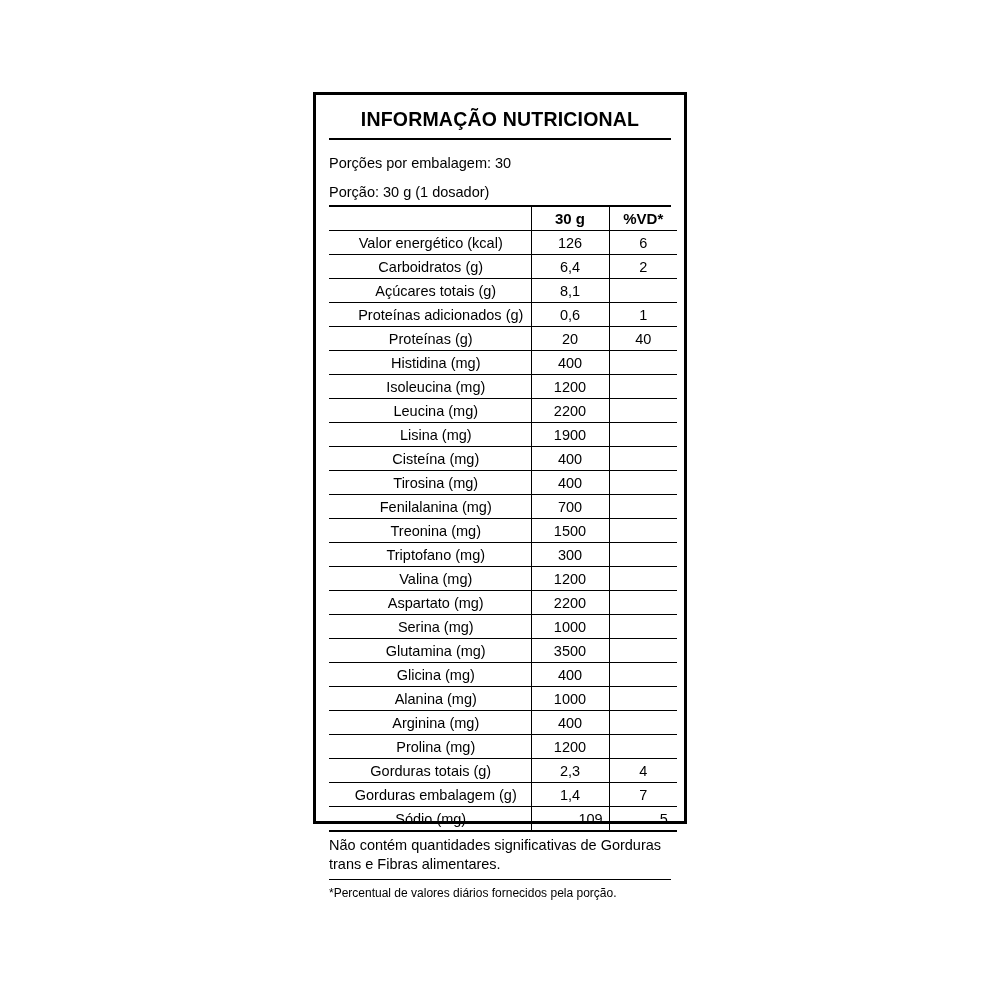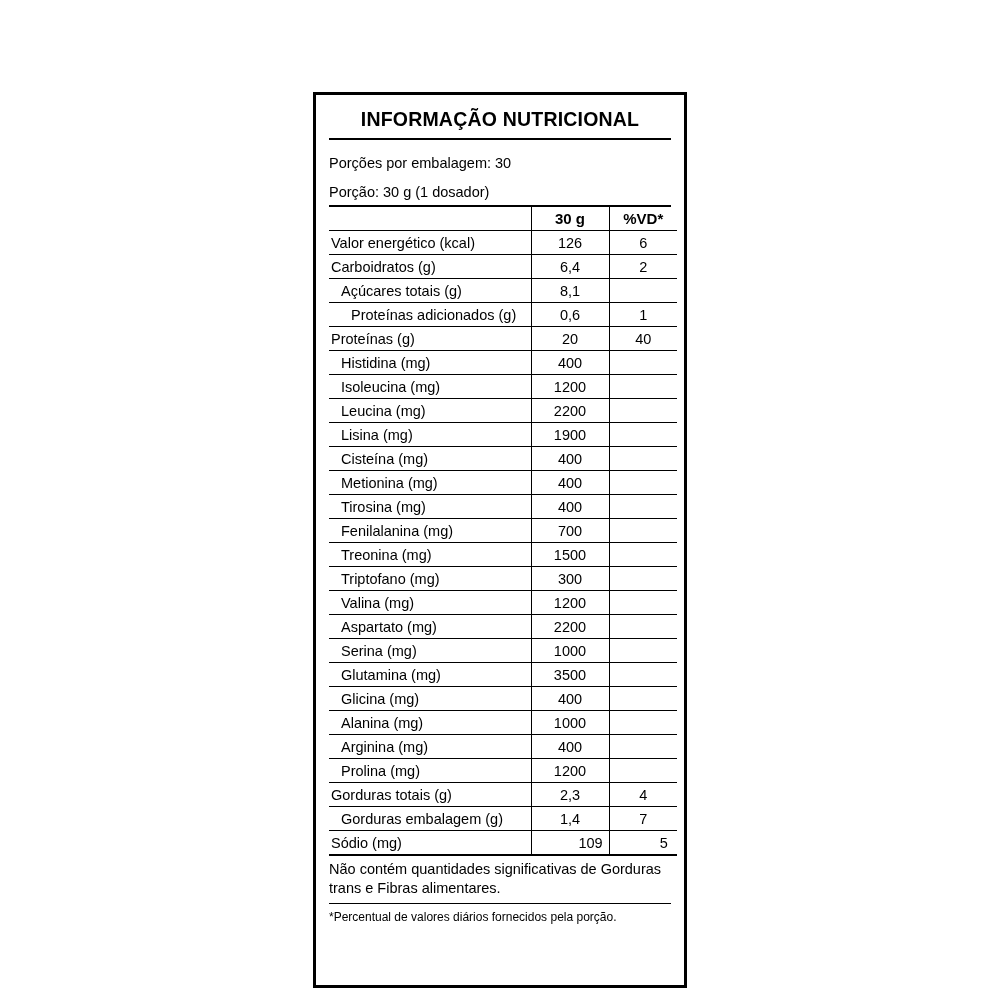--- a/index.html
+++ b/index.html
@@ -12,21 +12,21 @@
     height: 1000px;
     font-family: "Liberation Sans", sans-serif;
     color: #000000;
     position: relative;
   }
   .panel {
     position: absolute;
     left: 313px;
     top: 92px;
     width: 374px;
-    height: 896px;
+    height: 732px;
     border: 3px solid #000000;
     box-sizing: border-box;
     background: #ffffff;
     padding: 0;
   }
   .inner {
     padding: 8px 13px 0 13px;
   }
   .title {
     text-align: center;
@@ -60,21 +60,21 @@
     padding: 2px 0 2px 0;
     height: 19px;
     vertical-align: middle;
   }
   table.nutri thead th {
     border-bottom: 1.5px solid #000;
     font-weight: bold;
     font-size: 15px;
   }
   .lbl {
-    text-align: left;
+    text-align: center;
     padding-left: 2px !important;
     font-weight: normal;
     margin-left: 17px;
   }
   .val {
     text-align: center;
     border-left: 1px solid #000;
     border-right: 1px solid #000;
   }
   .vd {
@@ -168,25 +168,20 @@
             <td class="lbl">Lisina (mg)</td>
             <td class="val">1900</td>
             <td class="vd"></td>
           </tr>
           <tr class="ind1">
             <td class="lbl">Cisteína (mg)</td>
             <td class="val">400</td>
             <td class="vd"></td>
           </tr>
           <tr class="ind1">
-            <td class="lbl">Metionina (mg)</td>
-            <td class="val">400</td>
-            <td class="vd"></td>
-          </tr>
-          <tr class="ind1">
             <td class="lbl">Tirosina (mg)</td>
             <td class="val">400</td>
             <td class="vd"></td>
           </tr>
           <tr class="ind1">
             <td class="lbl">Fenilalanina (mg)</td>
             <td class="val">700</td>
             <td class="vd"></td>
           </tr>
           <tr class="ind1">

